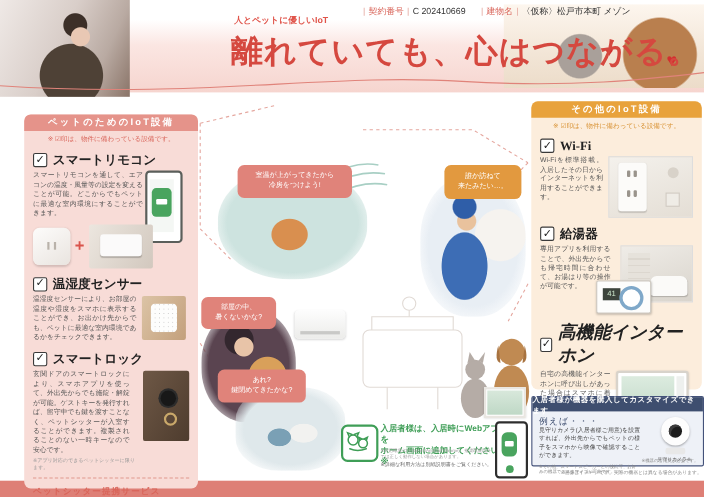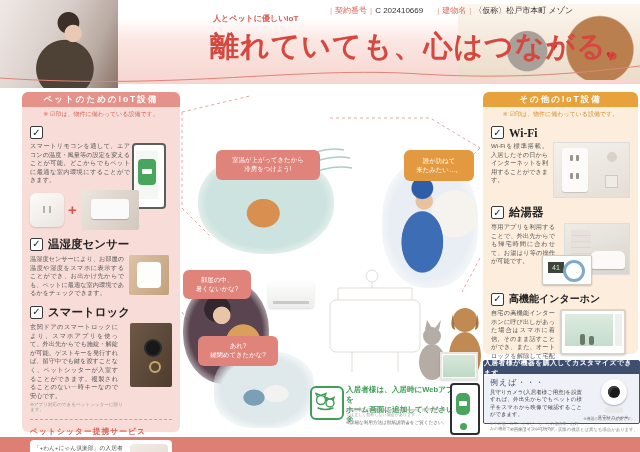--- a/index.html
+++ b/index.html
@@ -245,27 +245,28 @@
 
   <div class="bubble b-pink pre" style="left:216px;top:150px;width:96px;height:26px;">室温が上がってきたから
 冷房をつけよう!</div>
   <div class="bubble b-orange pre" style="left:404px;top:150px;width:62px;height:27px;">誰か訪ねて
 来たみたい…。</div>
   <div class="bubble b-pink pre" style="left:183px;top:270px;width:60px;height:25px;">部屋の中、
 暑くないかな?</div>
   <div class="bubble b-pink pre" style="left:198px;top:336px;width:72px;height:26px;">あれ?
 鍵閉めてきたかな?</div>
 
-  <div class="abs panel panel-pink" style="z-index:4;">
+  <div class="abs panel panel-pink" style="z-index:4;margin-top:12px;">
     <div class="panel-head ph-pink">ペットのためのIoT設備</div>
     <div class="panel-note pn-pink">※ ☑印は、物件に備わっている設備です。</div>
 
     <div class="item">
       <div class="item-head">
         <span class="checkbox">✓</span>
+        <span class="item-label serif">スマートリモコン</span>
       </div>
       <div class="abs phone-shot">
         <div class="phone-screen"></div>
           <div class="phone-green">
             <div class="bar"></div>
           </div>
       </div>
       <div class="item-desc" style="width:100px;">スマートリモコンを通して、エアコンの温度・風量等の設定を変えることが可能。どこからでもペットに最適な室内環境にすることができます。</div>
       <div class="imgrow">
         <div class="img-plug">
@@ -358,21 +359,21 @@
             <div class="disp">41</div>
             <div class="dial"></div>
           </div>
         </div>
       </div>
     </div>
 
     <div class="item">
       <div class="item-head">
         <span class="checkbox">✓</span>
-        <span class="item-label serif" style="font-size:10px;">高機能インターホン</span>
+        <span class="item-label serif" style="font-size:16px;font-style:italic;">高機能インターホン</span>
       </div>
       <div style="display:flex;gap:5px;margin-top:3px;">
         <div class="item-desc" style="width:64px;margin-top:0;">自宅の高機能インターホンに呼び出しがあった場合はスマホに着信。そのまま話すことができ、また、オートロックを解除して宅配の対応も可能です。</div>
         <div class="img-phone2">
           <div class="scr"></div>
           <div class="fig" style="left:18px;"></div>
             <div class="fig" style="left:27px;height:9px;"></div>
           <div class="sidebar"></div>
         </div>
       </div>

